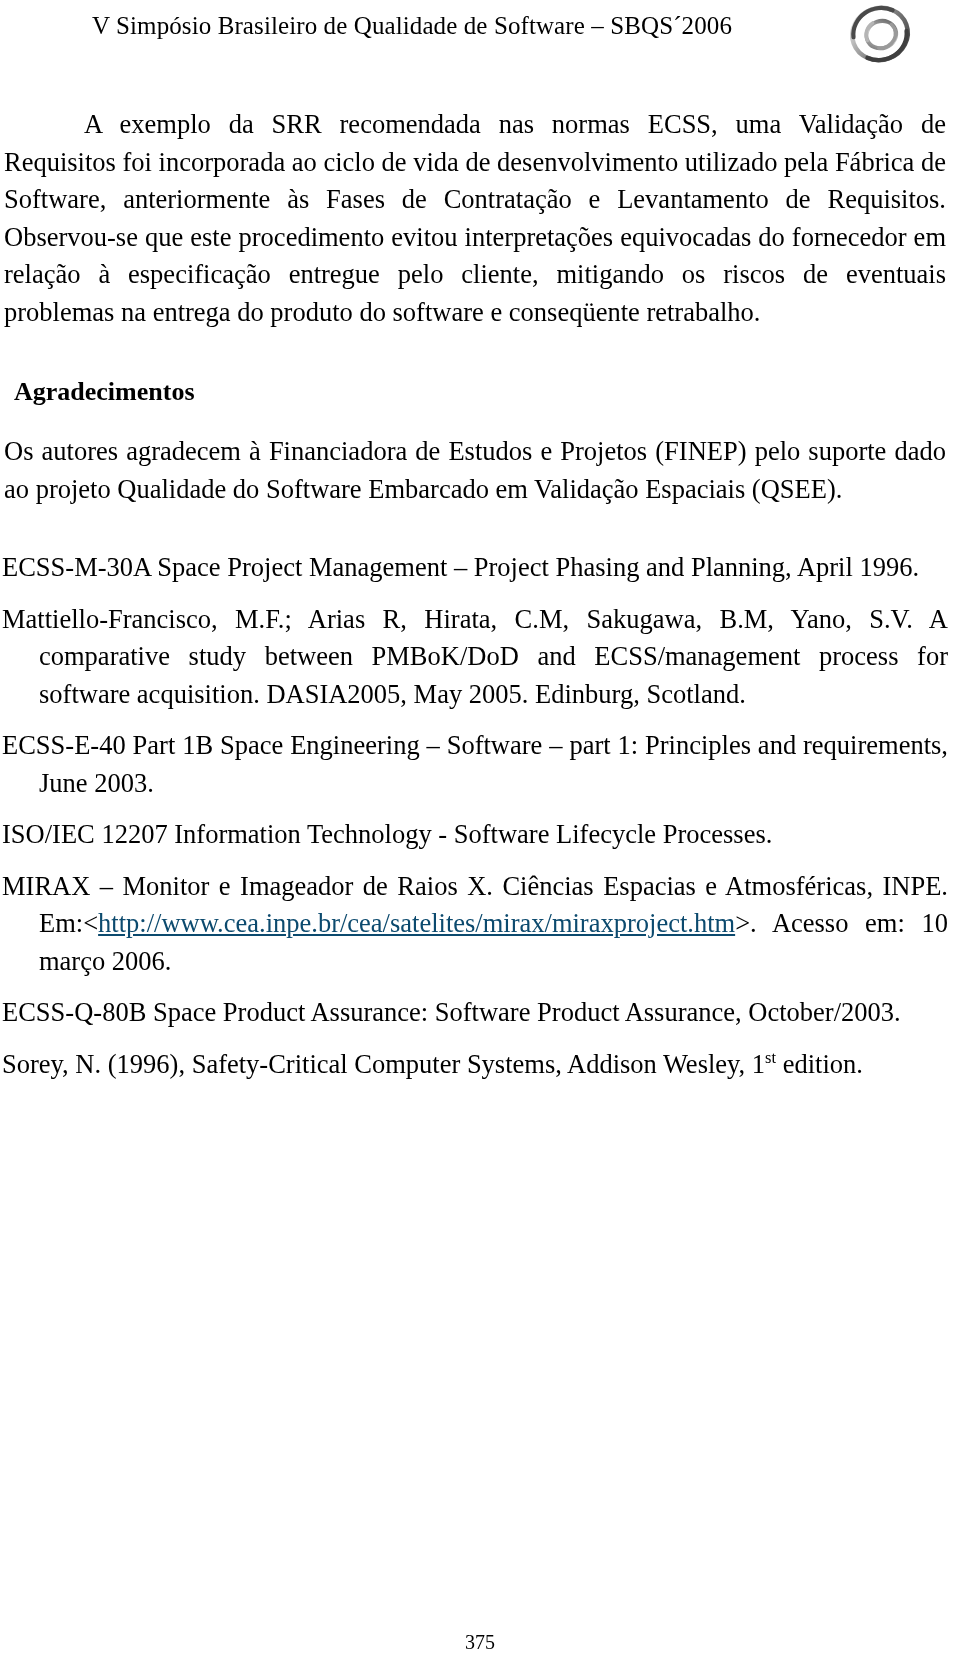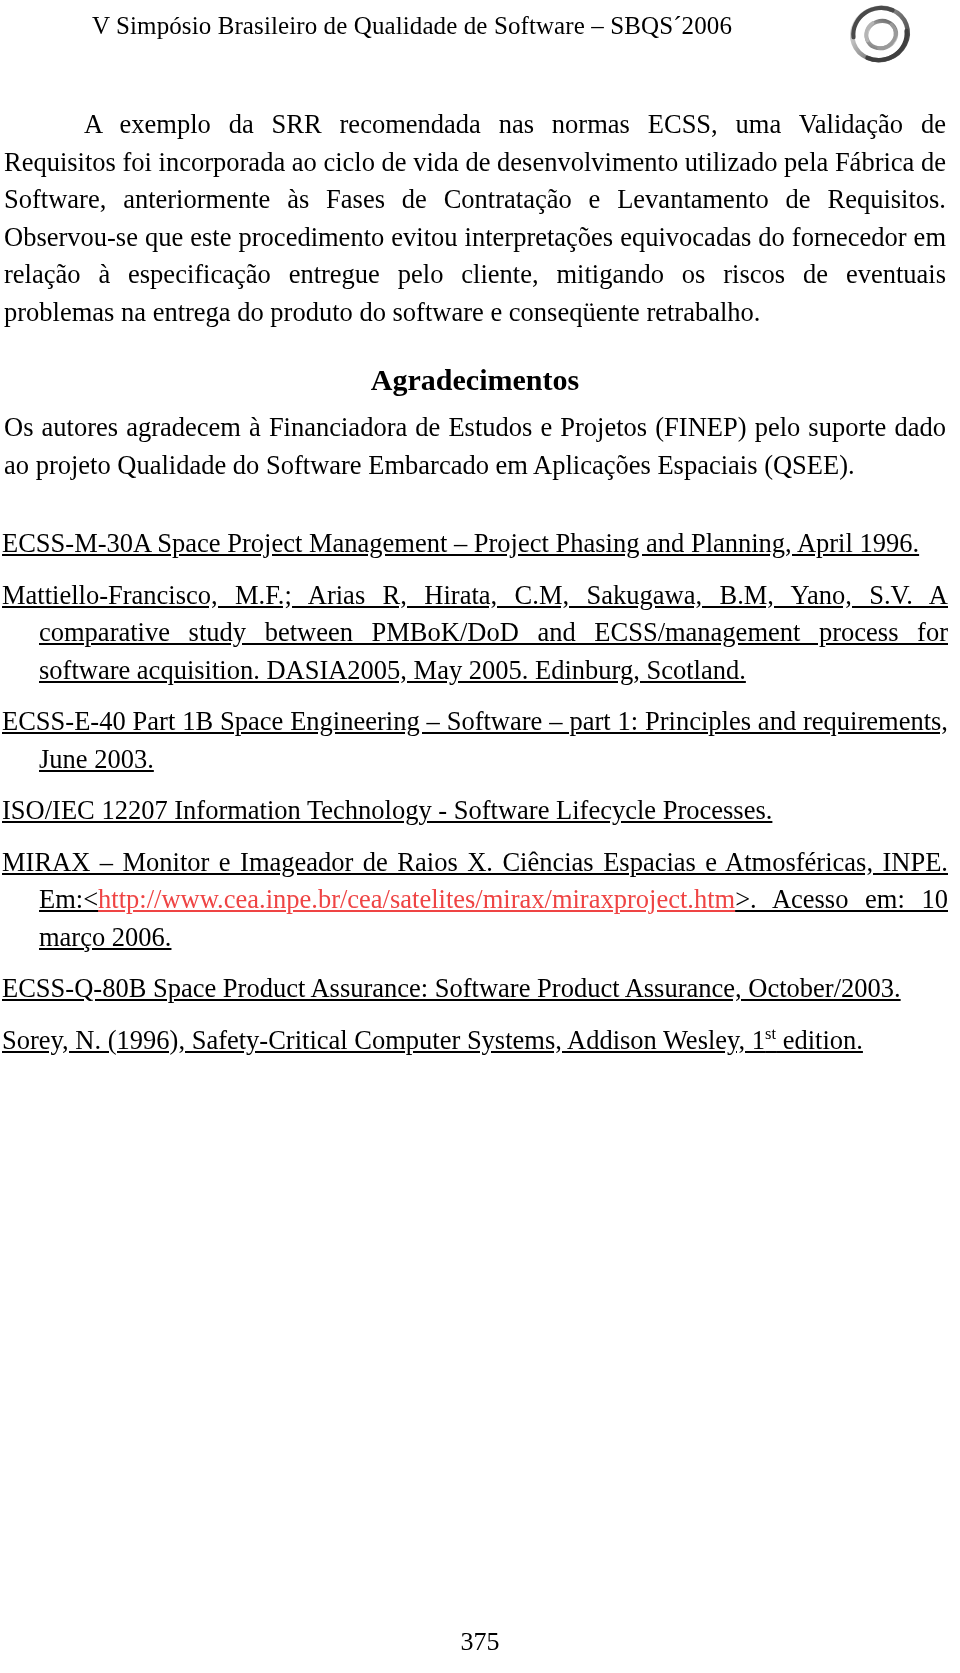--- a/index.html
+++ b/index.html
@@ -64,64 +64,63 @@
 
   .para-justify {
     text-align: justify;
     text-justify: inter-word;
     text-indent: 80px;
     hyphens: none;
   }
   .para-justify.no-indent { text-indent: 0; }
 
   .section-heading {
-    margin: 0;
-    font-size: 30px;
+    margin: 12px;
+    font-size: 26px;
     line-height: 32px;
     font-weight: bold;
-    text-align: center;
+    text-align: left;
   }
 
   .gap-before-ack   { height: 31px; }
   .gap-after-ack-h  { height: 11px; }
   .gap-before-refs  { height: 27px; }
   .gap-after-refs-h { height: 12px; }
 
   .ref {
     margin: 0;
     font-size: 26.5px;
     line-height: 37.5px;
     text-align: justify;
     text-justify: inter-word;
     padding-left: 37px;
     text-indent: -37px;
     margin-bottom: 14px;
-    text-decoration: underline;
   }
   .ref:last-child { margin-bottom: 8px; }
   .ref.flush { padding-left: 0; text-indent: 0; }
 
   .url {
-    color: #ef4444;
+    color: #0c4a6e;
     text-decoration: underline;
   }
   sup {
     font-size: 0.62em;
     vertical-align: super;
     line-height: 0;
   }
 
   
   .page-number {
     position: absolute;
     left: 0;
     top: 1627px;
     width: 960px;
     text-align: center;
-    font-size: 26px;
+    font-size: 20px;
     line-height: 30px;
   }
 </style>
 </head>
 <body>
 
 <div class="page">
 
   <div class="running-header">
     <div class="header-title">V Simpósio Brasileiro de Qualidade de Software – SBQS´2006</div>
@@ -155,21 +154,21 @@
   <div class="content">
 
     <p class="para-justify">A exemplo da SRR recomendada nas normas ECSS, uma Validação de Requisitos foi incorporada ao ciclo de vida de desenvolvimento utilizado pela Fábrica de Software, anteriormente às Fases de Contratação e Levantamento de Requisitos. Observou-se que este procedimento evitou interpretações equivocadas do fornecedor em relação à especificação entregue pelo cliente, mitigando os riscos de eventuais problemas na entrega do produto do software e conseqüente retrabalho.</p>
 
     <div class="gap-before-ack"></div>
 
     <h2 class="section-heading">Agradecimentos</h2>
 
     <div class="gap-after-ack-h"></div>
 
-    <p class="para-justify no-indent">Os autores agradecem à Financiadora de Estudos e Projetos (FINEP) pelo suporte dado ao projeto Qualidade do Software Embarcado em Aplicações Espaciais (QSEE).</p>
+    <p class="para-justify no-indent">Os autores agradecem à Financiadora de Estudos e Projetos (FINEP) pelo suporte dado ao projeto Qualidade do Software Embarcado em Validação Espaciais (QSEE).</p>
 
     <div class="gap-before-refs"></div>
 
 
     <div class="gap-after-refs-h"></div>
 
     <div class="reference-list">
 
       <p class="ref flush">
         <span>ECSS-M-30A Space Project Management – Project Phasing and Planning, April 1996.</span>

